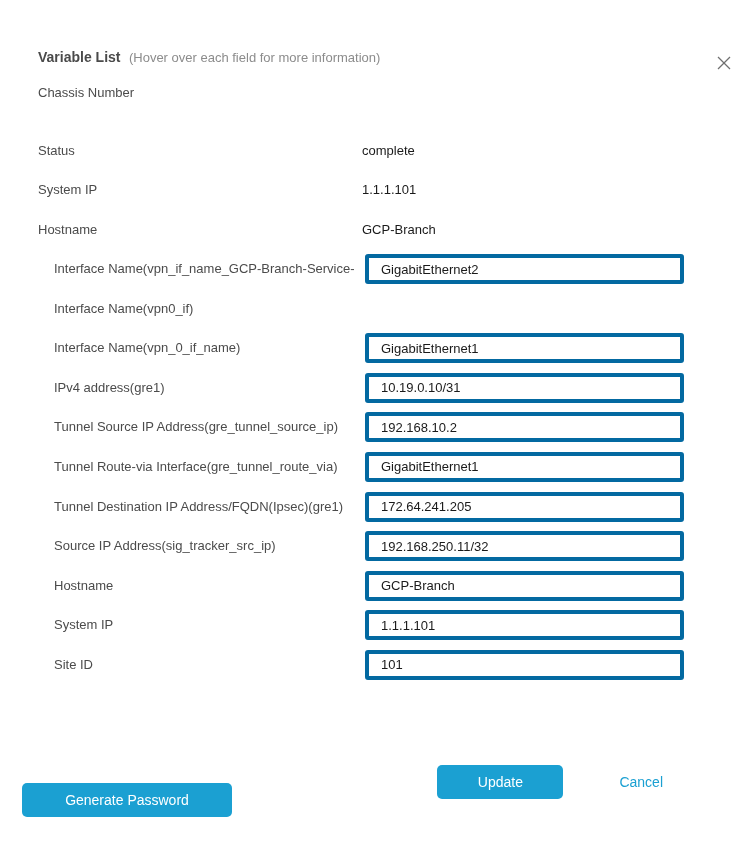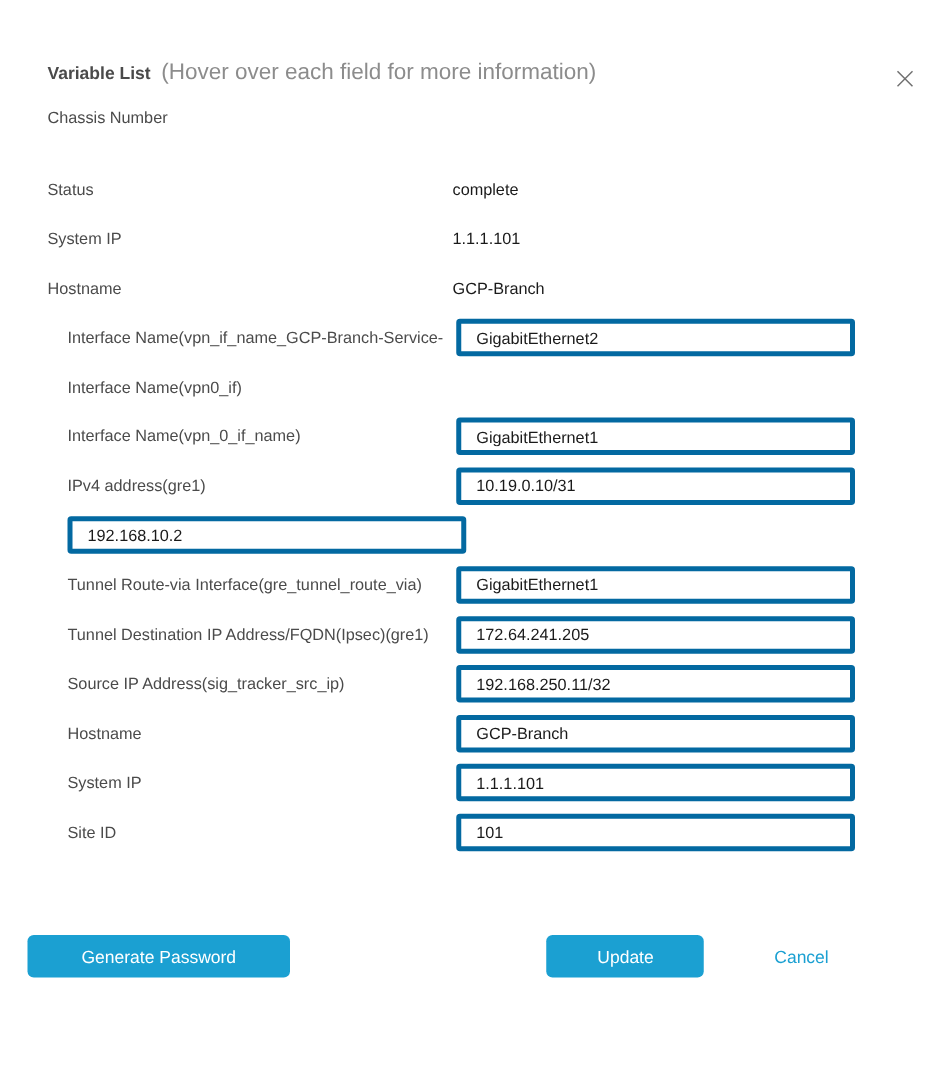--- a/index.html
+++ b/index.html
@@ -20,21 +20,21 @@
 
   .title {
     margin: 20px 0 0 38px;
     font-size: 29px; line-height: 34px;
     font-weight: 300; color: #1f1f1f;
     letter-spacing: 0.2px;
   }
 
   .section-header { margin: 49px 0 0 38px; line-height: 16px; }
   .section-title { font-size: 14px; font-weight: bold; color: #4a4a4a; }
-  .section-sub { font-size: 18px; color: #8c8c8c; margin-left: 4px; }
+  .section-sub { font-size: 13px; color: #8c8c8c; margin-left: 4px; }
 
   #readonly-rows { margin: 12px 0 0 38px; }
   #editable-rows { margin-left: 54px; }
 
   .row { display: flex; align-items: center; margin-bottom: 9.5px; }
   #readonly-rows .row { height: 30px; }
   #readonly-rows .row:first-child { margin-bottom: 27.5px; }
   #editable-rows .row { margin-bottom: 9.6px; }
 
   .row-label {
@@ -62,21 +62,21 @@
     margin-top: 67px;
     padding: 0 89px 0 22px;
   }
   .btn {
     height: 34px;
     background: #1ba0d2; color: #ffffff;
     border: none; border-radius: 5px;
     font-family: "Liberation Sans", sans-serif;
     font-size: 14px; cursor: pointer;
   }
-  .btn-generate { min-width: 210px; padding: 0 30px; }
+  .btn-generate { min-width: 210px; padding: 0 30px; margin-top: 36px; }
   .footer-right { margin-left: auto; display: flex; align-items: center; gap: 56px; }
   .btn-update { min-width: 126px; padding: 0 24px; }
   .cancel-link {
     color: #1ba0d2; font-size: 14px;
     text-decoration: none; cursor: pointer;
   }
 </style>
 </head>
 <body>
 
@@ -131,20 +131,21 @@
     <div class="row-label">Interface Name(vpn_0_if_name)</div>
     <input class="row-input" type="text" value="GigabitEthernet1" style="">
   </div>
 
   <div class="row">
     <div class="row-label">IPv4 address(gre1)</div>
     <input class="row-input" type="text" value="10.19.0.10/31" style="">
   </div>
 
   <div class="row">
+    <div class="row-label">Tunnel Source IP Address(gre_tunnel_source_ip)</div>
     <input class="row-input" type="text" value="192.168.10.2" style="">
   </div>
 
   <div class="row">
     <div class="row-label">Tunnel Route-via Interface(gre_tunnel_route_via)</div>
     <input class="row-input" type="text" value="GigabitEthernet1" style="">
   </div>
 
   <div class="row">
     <div class="row-label">Tunnel Destination IP Address/FQDN(Ipsec)(gre1)</div>

